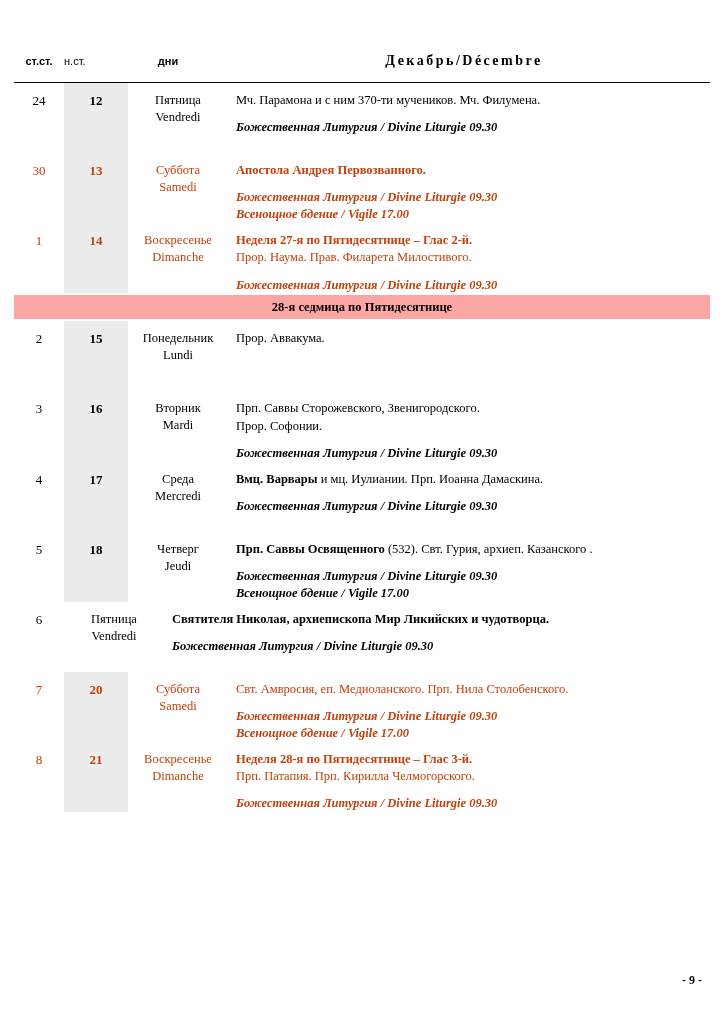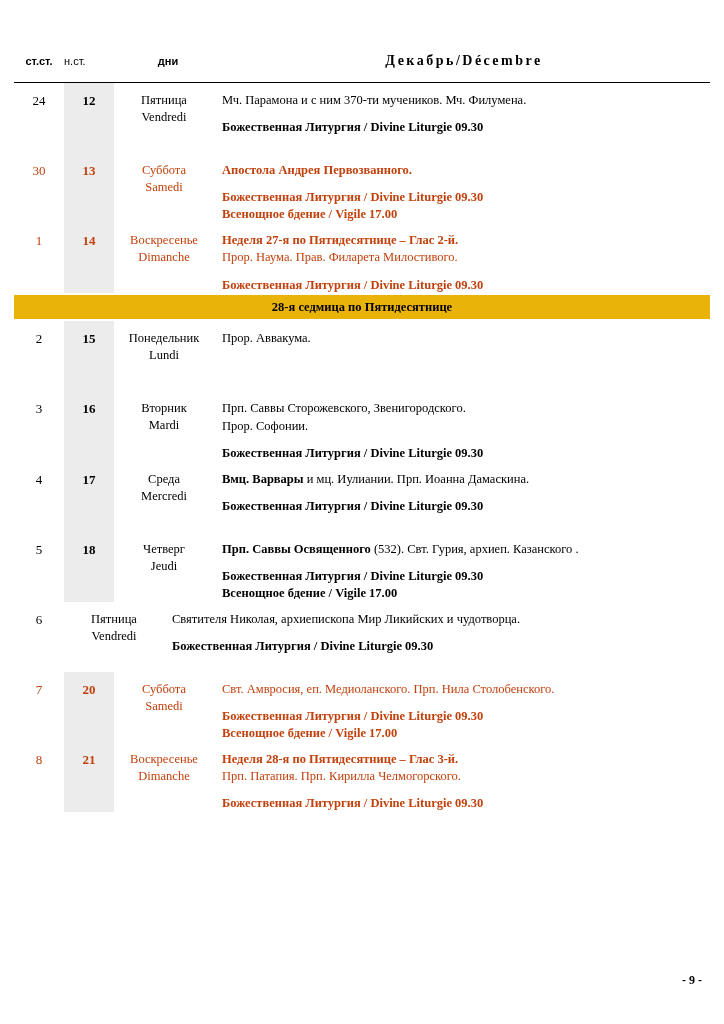--- a/index.html
+++ b/index.html
@@ -74,21 +74,21 @@
     position: relative;
   }
   .cell-old {
     width: 50px;
     text-align: center;
     font-size: 13px;
     padding-top: 10px;
     box-sizing: border-box;
   }
   .cell-new {
-    width: 50px;
+    width: 64px;
     text-align: center;
     font-size: 13px;
     font-weight: bold;
     padding-top: 10px;
     box-sizing: border-box;
     background: #ececec;
   }
   .cell-days {
     width: 100px;
     text-align: center;
@@ -100,29 +100,30 @@
   .cell-text {
     flex: 1;
     padding: 9px 0 0 8px;
     box-sizing: border-box;
     font-size: 12.5px;
     line-height: 1.38;
   }
   .svc {
     margin-top: 10px;
     font-weight: bold;
+    font-style: italic;
   }
   .svc div { line-height: 1.35; }
   .red { color: #c2410c; }
   .black { color: #000000; }
   .line { display: block; }
 
   
   .section-band {
-    background: #eab308;
+    background: #fca5a5;
     height: 24px;
     display: flex;
     align-items: center;
     justify-content: center;
     font-size: 12.5px;
     font-weight: bold;
     font-family: "Liberation Serif", serif;
     margin: 2px 0 2px 0;
   }
 
@@ -249,21 +250,21 @@
           </div>
         </div>
       </div>
       <div class="day-row">
         <div class="cell-old black">6</div>
         <div class="cell-days black">
           <div>Пятница</div>
           <div>Vendredi</div>
         </div>
         <div class="cell-text">
-          <div class="line black"><span style="font-weight: normal;">Святителя Николая, архиепископа Мир Ликийских и чудотворца.</span></div>
+          <div class="line black"><span style="font-weight: bold;">Святителя Николая, архиепископа Мир Ликийских и чудотворца.</span></div>
           <div class="svc">
             <div class="black">Божественная Литургия / Divine Liturgie 09.30</div>
           </div>
         </div>
       </div>
       <div class="day-row">
         <div class="cell-old red">7</div>
         <div class="cell-new red">20</div>
         <div class="cell-days red">
           <div>Суббота</div>

